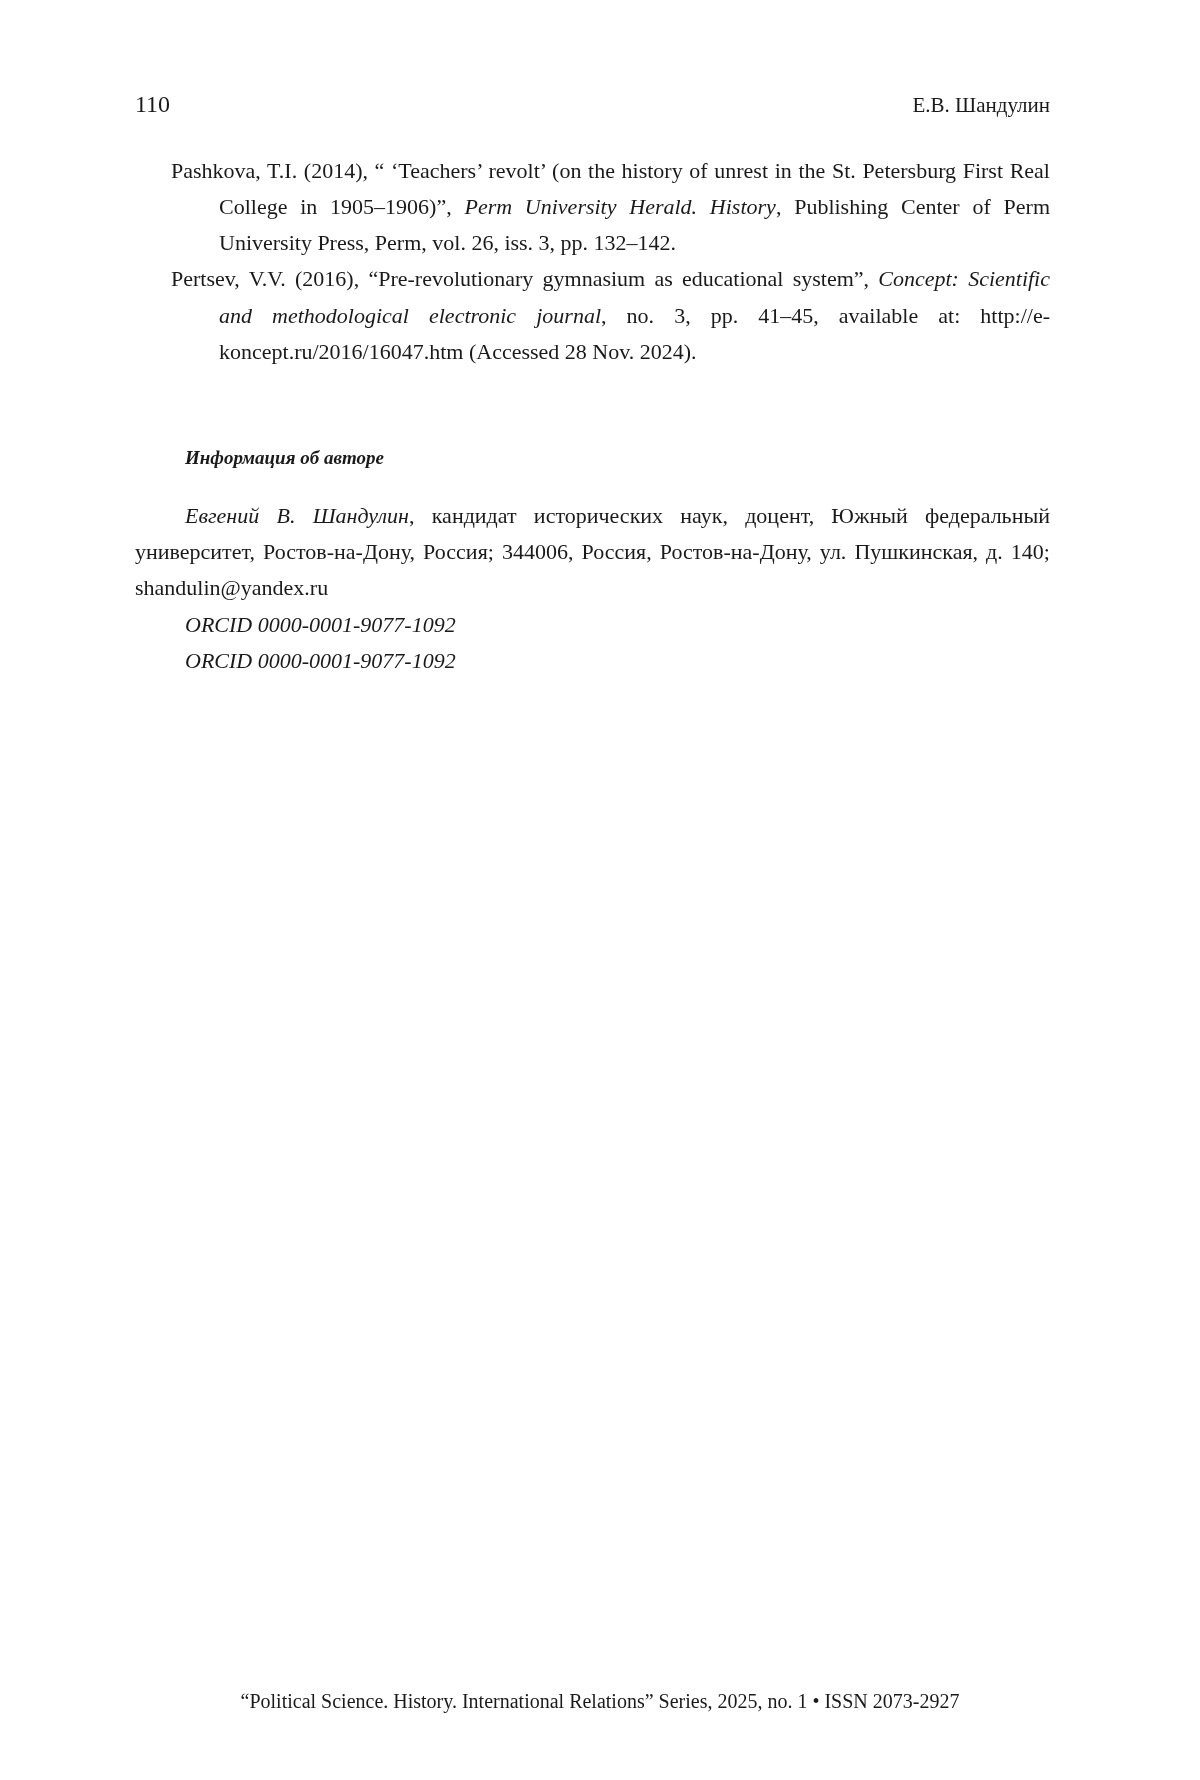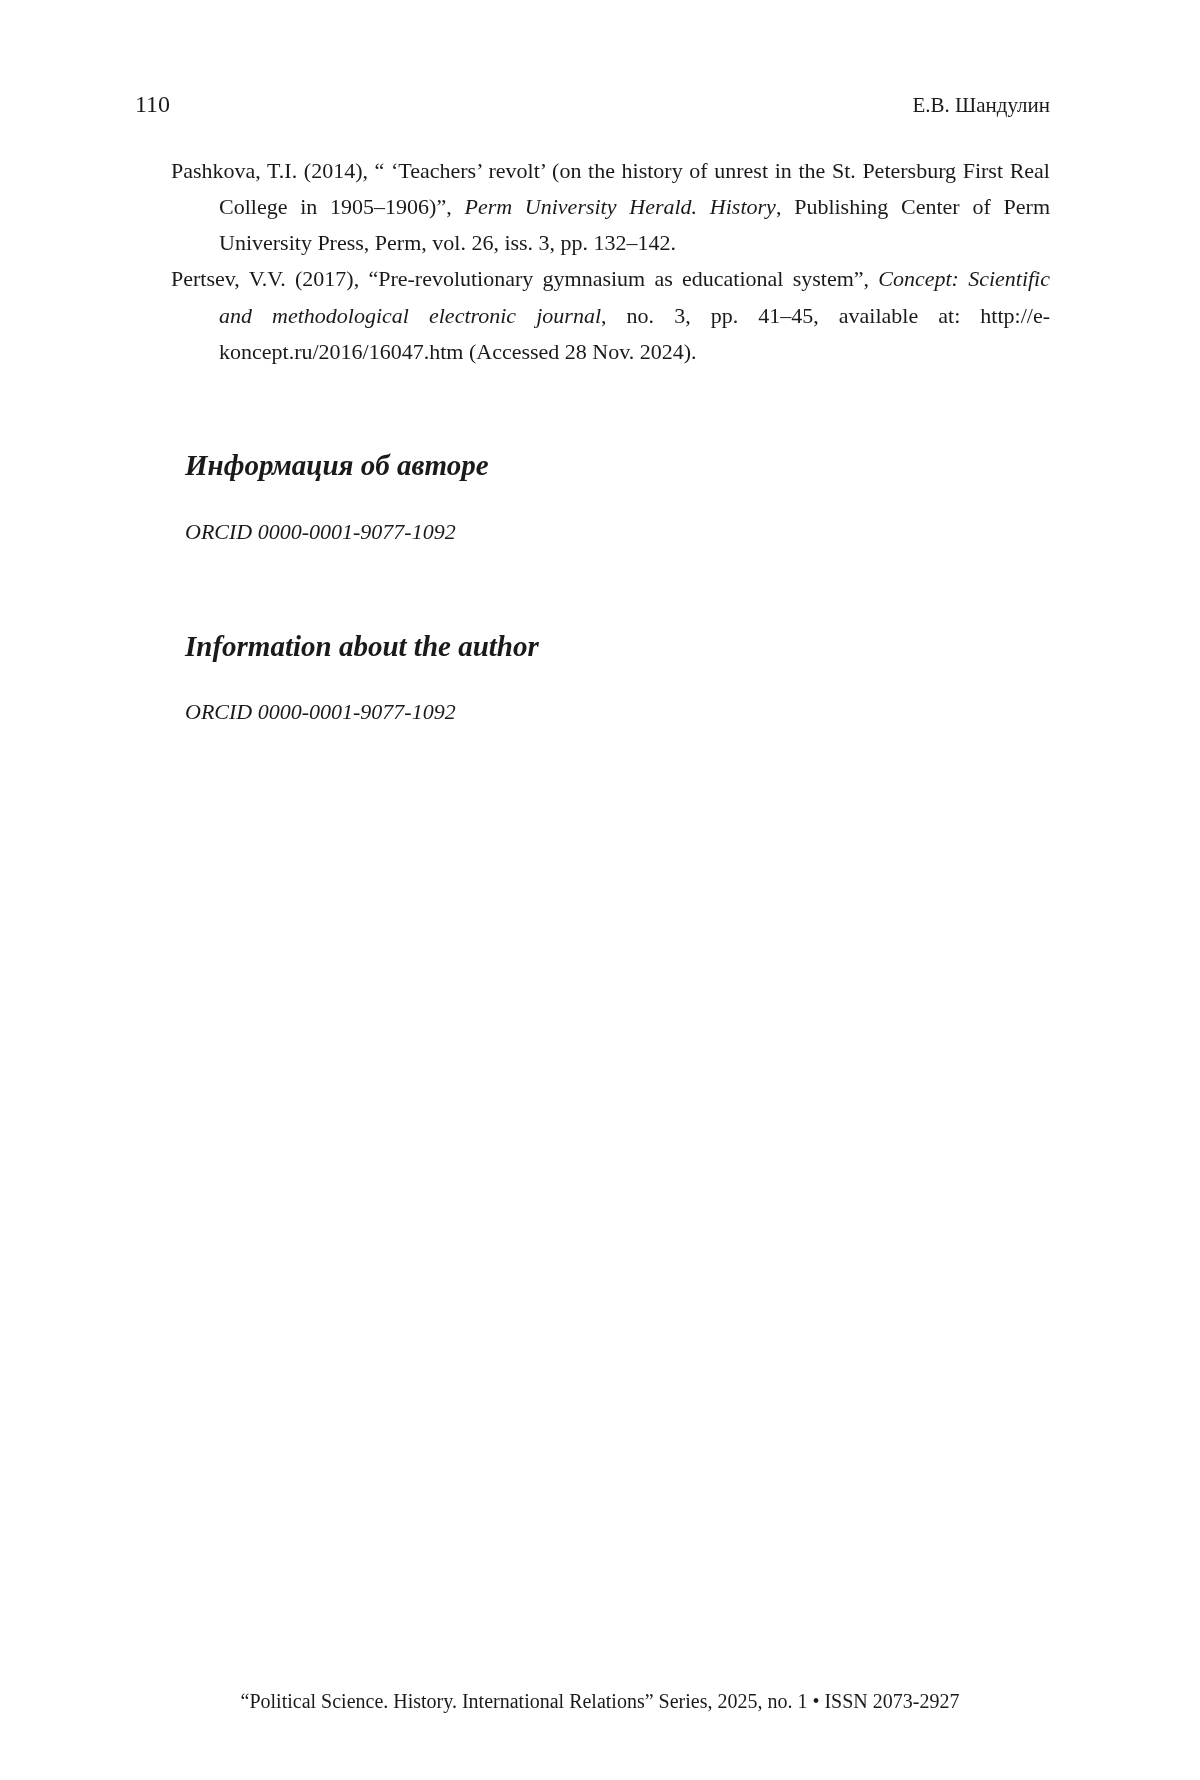--- a/index.html
+++ b/index.html
@@ -29,21 +29,21 @@
   .reference-entry {
     padding-left: 48px;
     text-indent: -48px;
     text-align: justify;
   }
   .section-heading {
     font-style: italic;
     margin-top: 72px;
     margin-bottom: 24px;
     padding-left: 50px;
-    font-size: 29px;
+    font-size: 19px;
   }
   .body-paragraph {
     text-align: justify;
     text-indent: 50px;
   }
   .orcid-line {
     padding-left: 50px;
     font-style: italic;
   }
   .page-footer {
@@ -61,26 +61,26 @@
 
 <div class="page">
 
   <div class="page-header">
     <span class="page-number">110</span>
     <span class="running-head">Е.В. Шандулин</span>
   </div>
 
   <div class="references">
     <p class="reference-entry"><span>Pashkova, T.I. (2014), “ ‘Teachers’ revolt’ (on the history of unrest in the St. Petersburg First Real College in 1905–1906)”, </span><span class="italic">Perm University Herald. History</span><span>, Publishing Center of Perm University Press, Perm, vol. 26, iss. 3, pp. 132–142.</span></p>
-    <p class="reference-entry"><span>Pertsev, V.V. (2017), “Pre-revolutionary gymnasium as educational system”, </span><span class="italic">Concept: Scientific and methodological electronic journal</span><span>, no. 3, pp. 41–45, available at: http://e-koncept.ru/2016/16047.htm (Accessed 28 Nov. 2024).</span></p>
+    <p class="reference-entry"><span>Pertsev, V.V. (2016), “Pre-revolutionary gymnasium as educational system”, </span><span class="italic">Concept: Scientific and methodological electronic journal</span><span>, no. 3, pp. 41–45, available at: http://e-koncept.ru/2016/16047.htm (Accessed 28 Nov. 2024).</span></p>
   </div>
 
   <h2 class="section-heading">Информация об авторе</h2>
+  <p class="body-paragraph"><span class="italic">Евгений В. Шандулин</span><span>, кандидат исторических наук, доцент, Южный федеральный университет, Ростов-на-Дону, Россия; 344006, Россия, Ростов-на-Дону, ул. Пушкинская, д. 140; shandulin@yandex.ru</span></p>
   <p class="orcid-line">ORCID 0000-0001-9077-1092</p>
 
-  <h2 class="section-heading">Information about the author</h2>
   <p class="orcid-line">ORCID 0000-0001-9077-1092</p>
 
   <div class="page-footer">
     <span>“Political Science. History. International Relations” Series, 2025, no. 1 • ISSN 2073-2927</span>
   </div>
 
 </div>
 
 </body></html>

